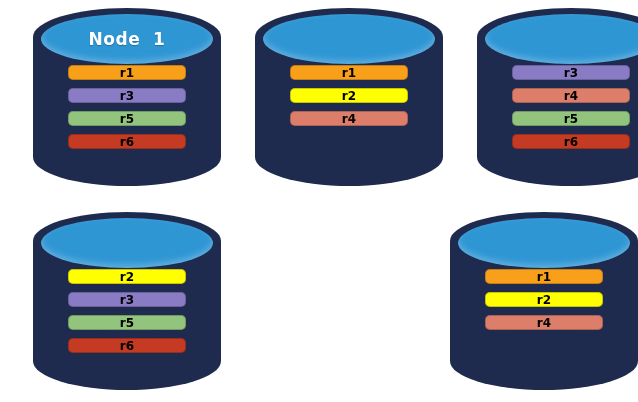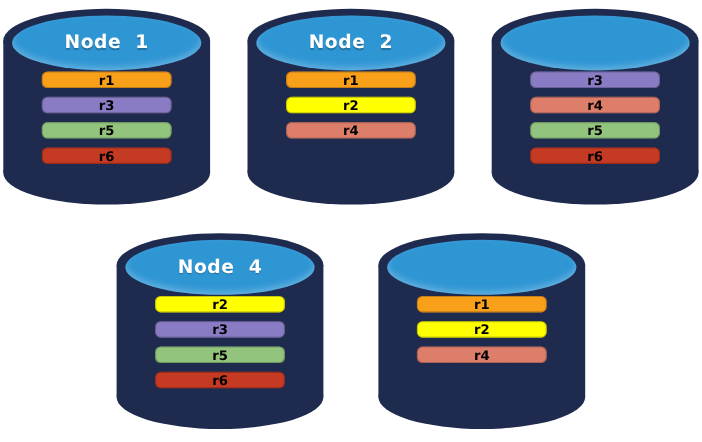--- a/index.html
+++ b/index.html
@@ -12,21 +12,22 @@
     position: relative;
     width: 638px;
     height: 402px;
     background: #ffffff;
     box-sizing: border-box;
     padding-top: 8px;
     overflow: hidden;
   }
   .row {
     display: flex;
-    justify-content: center;
+    justify-content: space-between;
+    padding-left: 33px;
   }
   .row-1 { gap: 34px; }
   .row-2 { gap: 50px; margin-top: 26px; }
 
   
   .node {
     position: relative;
     width: 188px;
     height: 178px;
     flex: 0 0 auto;
@@ -110,21 +111,20 @@
           <div class="bar" style="background: rgb(138, 124, 196);">r3</div>
           <div class="bar" style="background: rgb(147, 196, 125);">r5</div>
           <div class="bar" style="background: rgb(197, 58, 34);">r6</div>
         </div>
   </div>
       <div class="node">
     <div class="cyl-rim"></div>
     <div class="cyl-body"></div>
     <div class="cyl-bottom"></div>
     <div class="cyl-face"></div>
-    <div class="node-label">Node  2</div>
     <div class="bars">
           <div class="bar" style="background: rgb(249, 160, 27);">r1</div>
           <div class="bar" style="background: rgb(255, 255, 0);">r2</div>
           <div class="bar" style="background: rgb(221, 126, 107);">r4</div>
         </div>
   </div>
       <div class="node">
     <div class="cyl-rim"></div>
     <div class="cyl-body"></div>
     <div class="cyl-bottom"></div>
@@ -136,21 +136,20 @@
           <div class="bar" style="background: rgb(197, 58, 34);">r6</div>
         </div>
   </div>
     </div>
   <div class="row row-2">
       <div class="node">
     <div class="cyl-rim"></div>
     <div class="cyl-body"></div>
     <div class="cyl-bottom"></div>
     <div class="cyl-face"></div>
-    <div class="node-label">Node  4</div>
     <div class="bars">
           <div class="bar" style="background: rgb(255, 255, 0);">r2</div>
           <div class="bar" style="background: rgb(138, 124, 196);">r3</div>
           <div class="bar" style="background: rgb(147, 196, 125);">r5</div>
           <div class="bar" style="background: rgb(197, 58, 34);">r6</div>
         </div>
   </div>
       <div class="node">
     <div class="cyl-rim"></div>
     <div class="cyl-body"></div>

